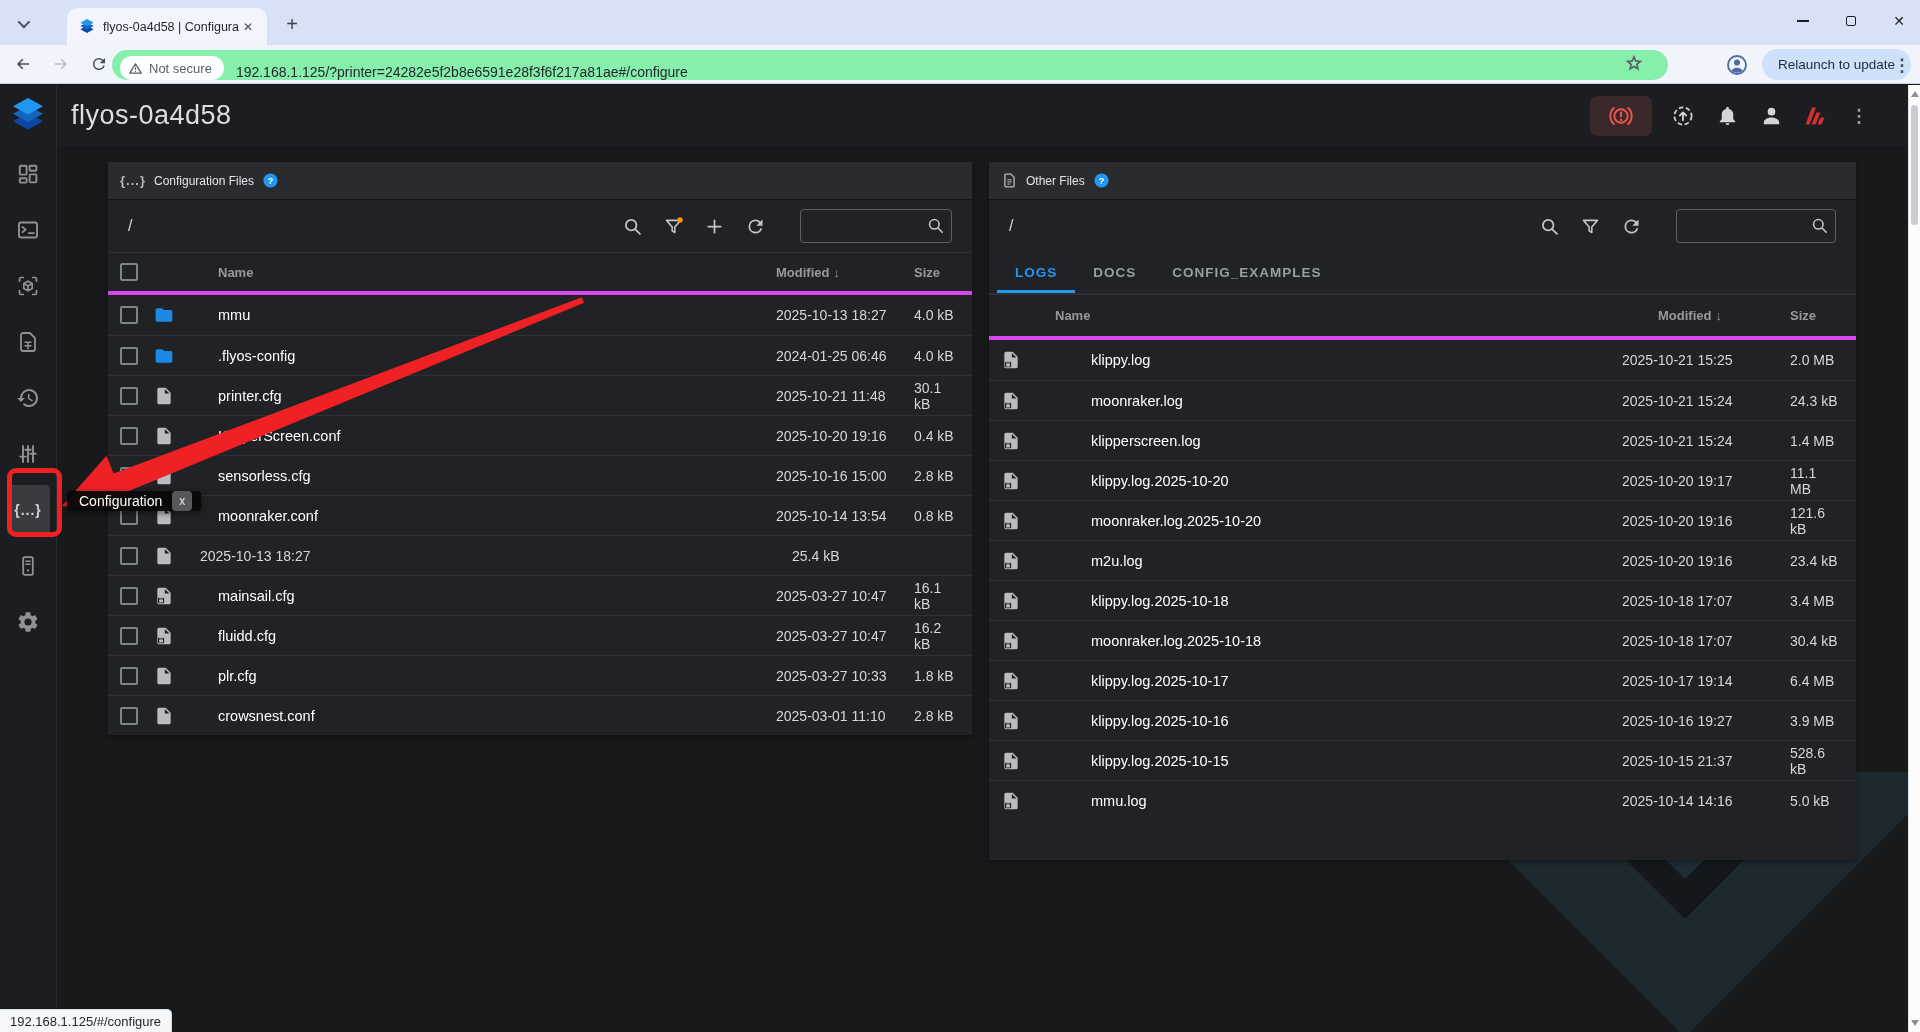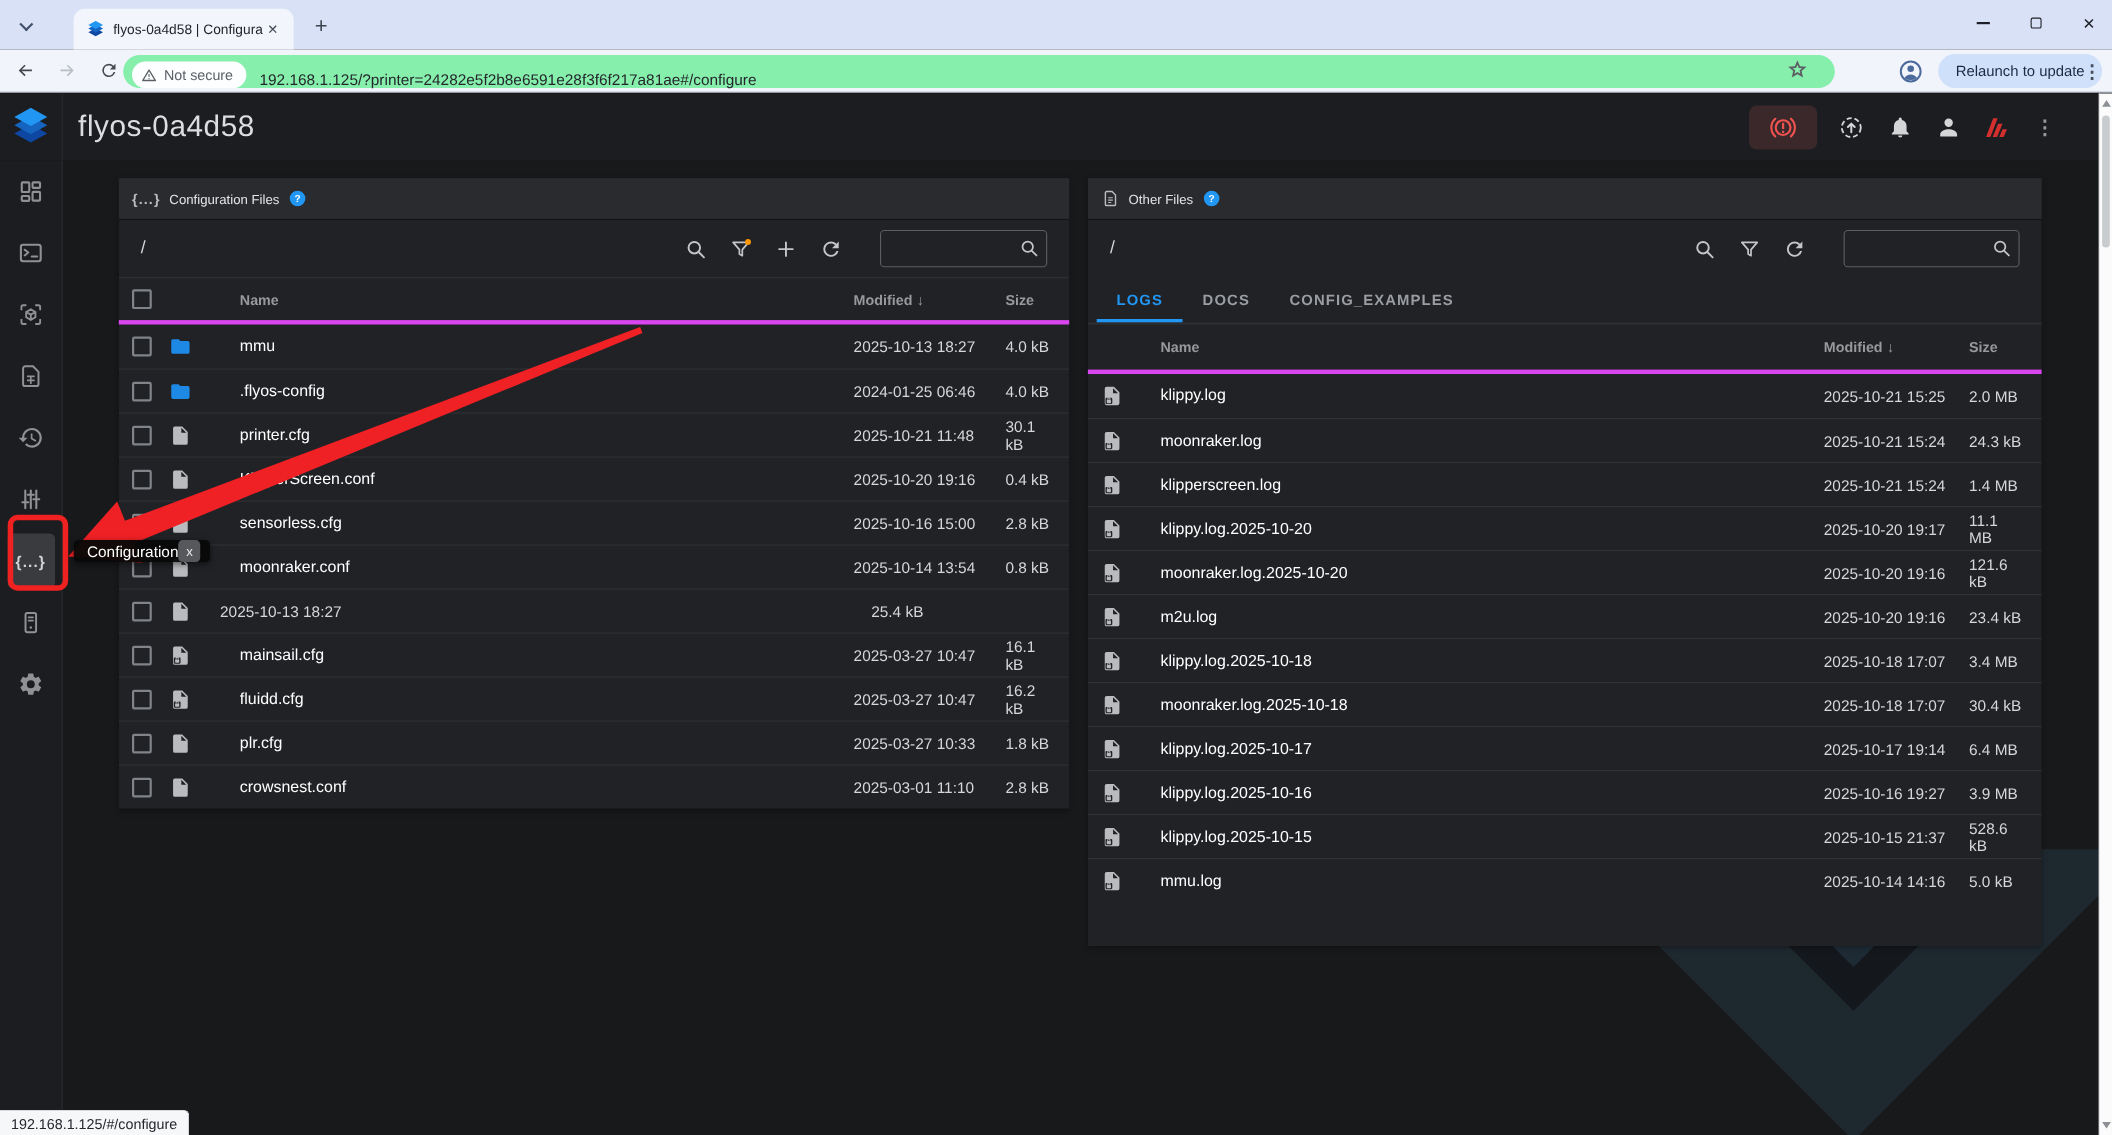--- a/index.html
+++ b/index.html
@@ -54,42 +54,42 @@
   .ticons{margin-left:auto;display:flex;align-items:center;gap:17px;}
   .tbtn{width:24px;height:24px;display:flex;align-items:center;justify-content:center;position:relative;}
   .searchbox{position:relative;margin-left:16px;}
   .searchbox input{width:152px;height:34px;background:transparent;border:1px solid #5c5e62;border-radius:4px;color:#d6d7d9;padding:0 30px 0 10px;font-size:14px;outline:none;}
   .searchbox .mag{position:absolute;right:7px;top:7px;}
   .colhead{display:grid;align-items:center;border-top:1px solid #323337;border-bottom:4px solid #d946ef;color:#97999c;font-size:13px;font-weight:700;}
   .p-config .colhead{grid-template-columns:34px 46px 1fr 122px 60px;height:43px;padding:0 14px 0 12px;}
   .p-other .colhead{grid-template-columns:42px 1fr 124px 58px;height:46px;padding:0 16px 0 12px;}
   .frow{display:grid;align-items:center;height:40px;border-top:1px solid #303135;}
   .p-config .frow{grid-template-columns:34px 46px 1fr 122px 60px;padding:0 14px 0 12px;}
-  .p-other .frow{grid-template-columns:42px 1fr 124px 58px;padding:0 16px 0 12px;}
+  .p-other .frow{grid-template-columns:42px 1fr 124px 58px;padding:0 16px 0 12px;gap:36px;}
   .frow:first-child{border-top:none;}
   .cbx{width:18px;height:18px;border:2px solid #808488;border-radius:2px;}
   .fname{font-size:14.5px;color:#ffffff;padding-left:18px;white-space:nowrap;overflow:hidden;}
   .p-other .fname{padding-left:12px;}
   .fmod{font-size:14px;color:#d6d7d9;}
   .fsize{font-size:14px;color:#d6d7d9;padding-left:16px;}
   .p-other .fsize{padding-left:8px;}
   .ch-name{padding-left:18px;}
   .p-other .ch-name{padding-left:12px;}
   .ch-size{padding-left:16px;}
   .p-other .ch-size{padding-left:8px;}
   .sort{margin-left:4px;font-size:13px;color:#97999c;}
   .tabsrow{height:42px;display:flex;align-items:stretch;padding:0 8px;border-bottom:1px solid #2c2d31;}
   .tab2{display:flex;align-items:center;padding:0 18px;font-size:13.5px;font-weight:700;letter-spacing:1px;color:#9a9da1;position:relative;}
   .tab2.active{color:#2196f3;}
   .tab2.active::after{content:"";position:absolute;left:0;right:0;bottom:0;height:3px;background:#2196f3;}
 
   
   .redbox{position:absolute;left:7px;top:468px;width:55px;height:69px;border:5px solid #ef2121;border-radius:9px;z-index:65;}
   .anno-arrow{position:absolute;left:0;top:0;z-index:60;pointer-events:none;}
-  .tooltip{position:absolute;left:67px;top:491px;height:20px;background:rgba(8,8,8,.96);border-radius:4px;display:flex;align-items:center;padding:0 9px 0 12px;z-index:70;box-shadow:0 2px 6px rgba(0,0,0,.5);}
+  .tooltip{position:absolute;left:67px;top:491px;height:20px;background:rgba(8,8,8,.96);border-radius:4px;display:flex;align-items:center;padding:0 9px 0 12px;gap:10px;z-index:70;box-shadow:0 2px 6px rgba(0,0,0,.5);}
   .tooltip-label{font-size:14px;color:#fff;font-weight:500;}
   .tooltip-x{width:20px;height:20px;background:#57585b;border-radius:4px;color:#e8e9ea;font-size:12px;display:flex;align-items:center;justify-content:center;}
 
   
   .copyright{position:absolute;right:48px;top:1056px;font-size:15px;color:#4d7c0f;z-index:4;}
   .statuspill{position:absolute;left:0;bottom:0;height:23px;background:#f6f7f9;border:1px solid #d8dbe0;border-left:none;border-bottom:none;border-radius:0 5px 0 0;display:flex;align-items:center;padding:0 10px;font-size:13px;color:#24272c;z-index:80;}
   .watermark{position:absolute;right:0;bottom:0;z-index:1;}
   .pscroll{position:absolute;right:0;top:85px;width:12px;height:947px;background:#fbfbfc;border-left:1px solid #e4e4e6;z-index:90;}
   .ps-up{position:absolute;left:2px;top:6px;width:0;height:0;border-left:4px solid transparent;border-right:4px solid transparent;border-bottom:6px solid #8d9094;}
   .ps-down{position:absolute;left:2px;bottom:6px;width:0;height:0;border-left:4px solid transparent;border-right:4px solid transparent;border-top:6px solid #8d9094;}

